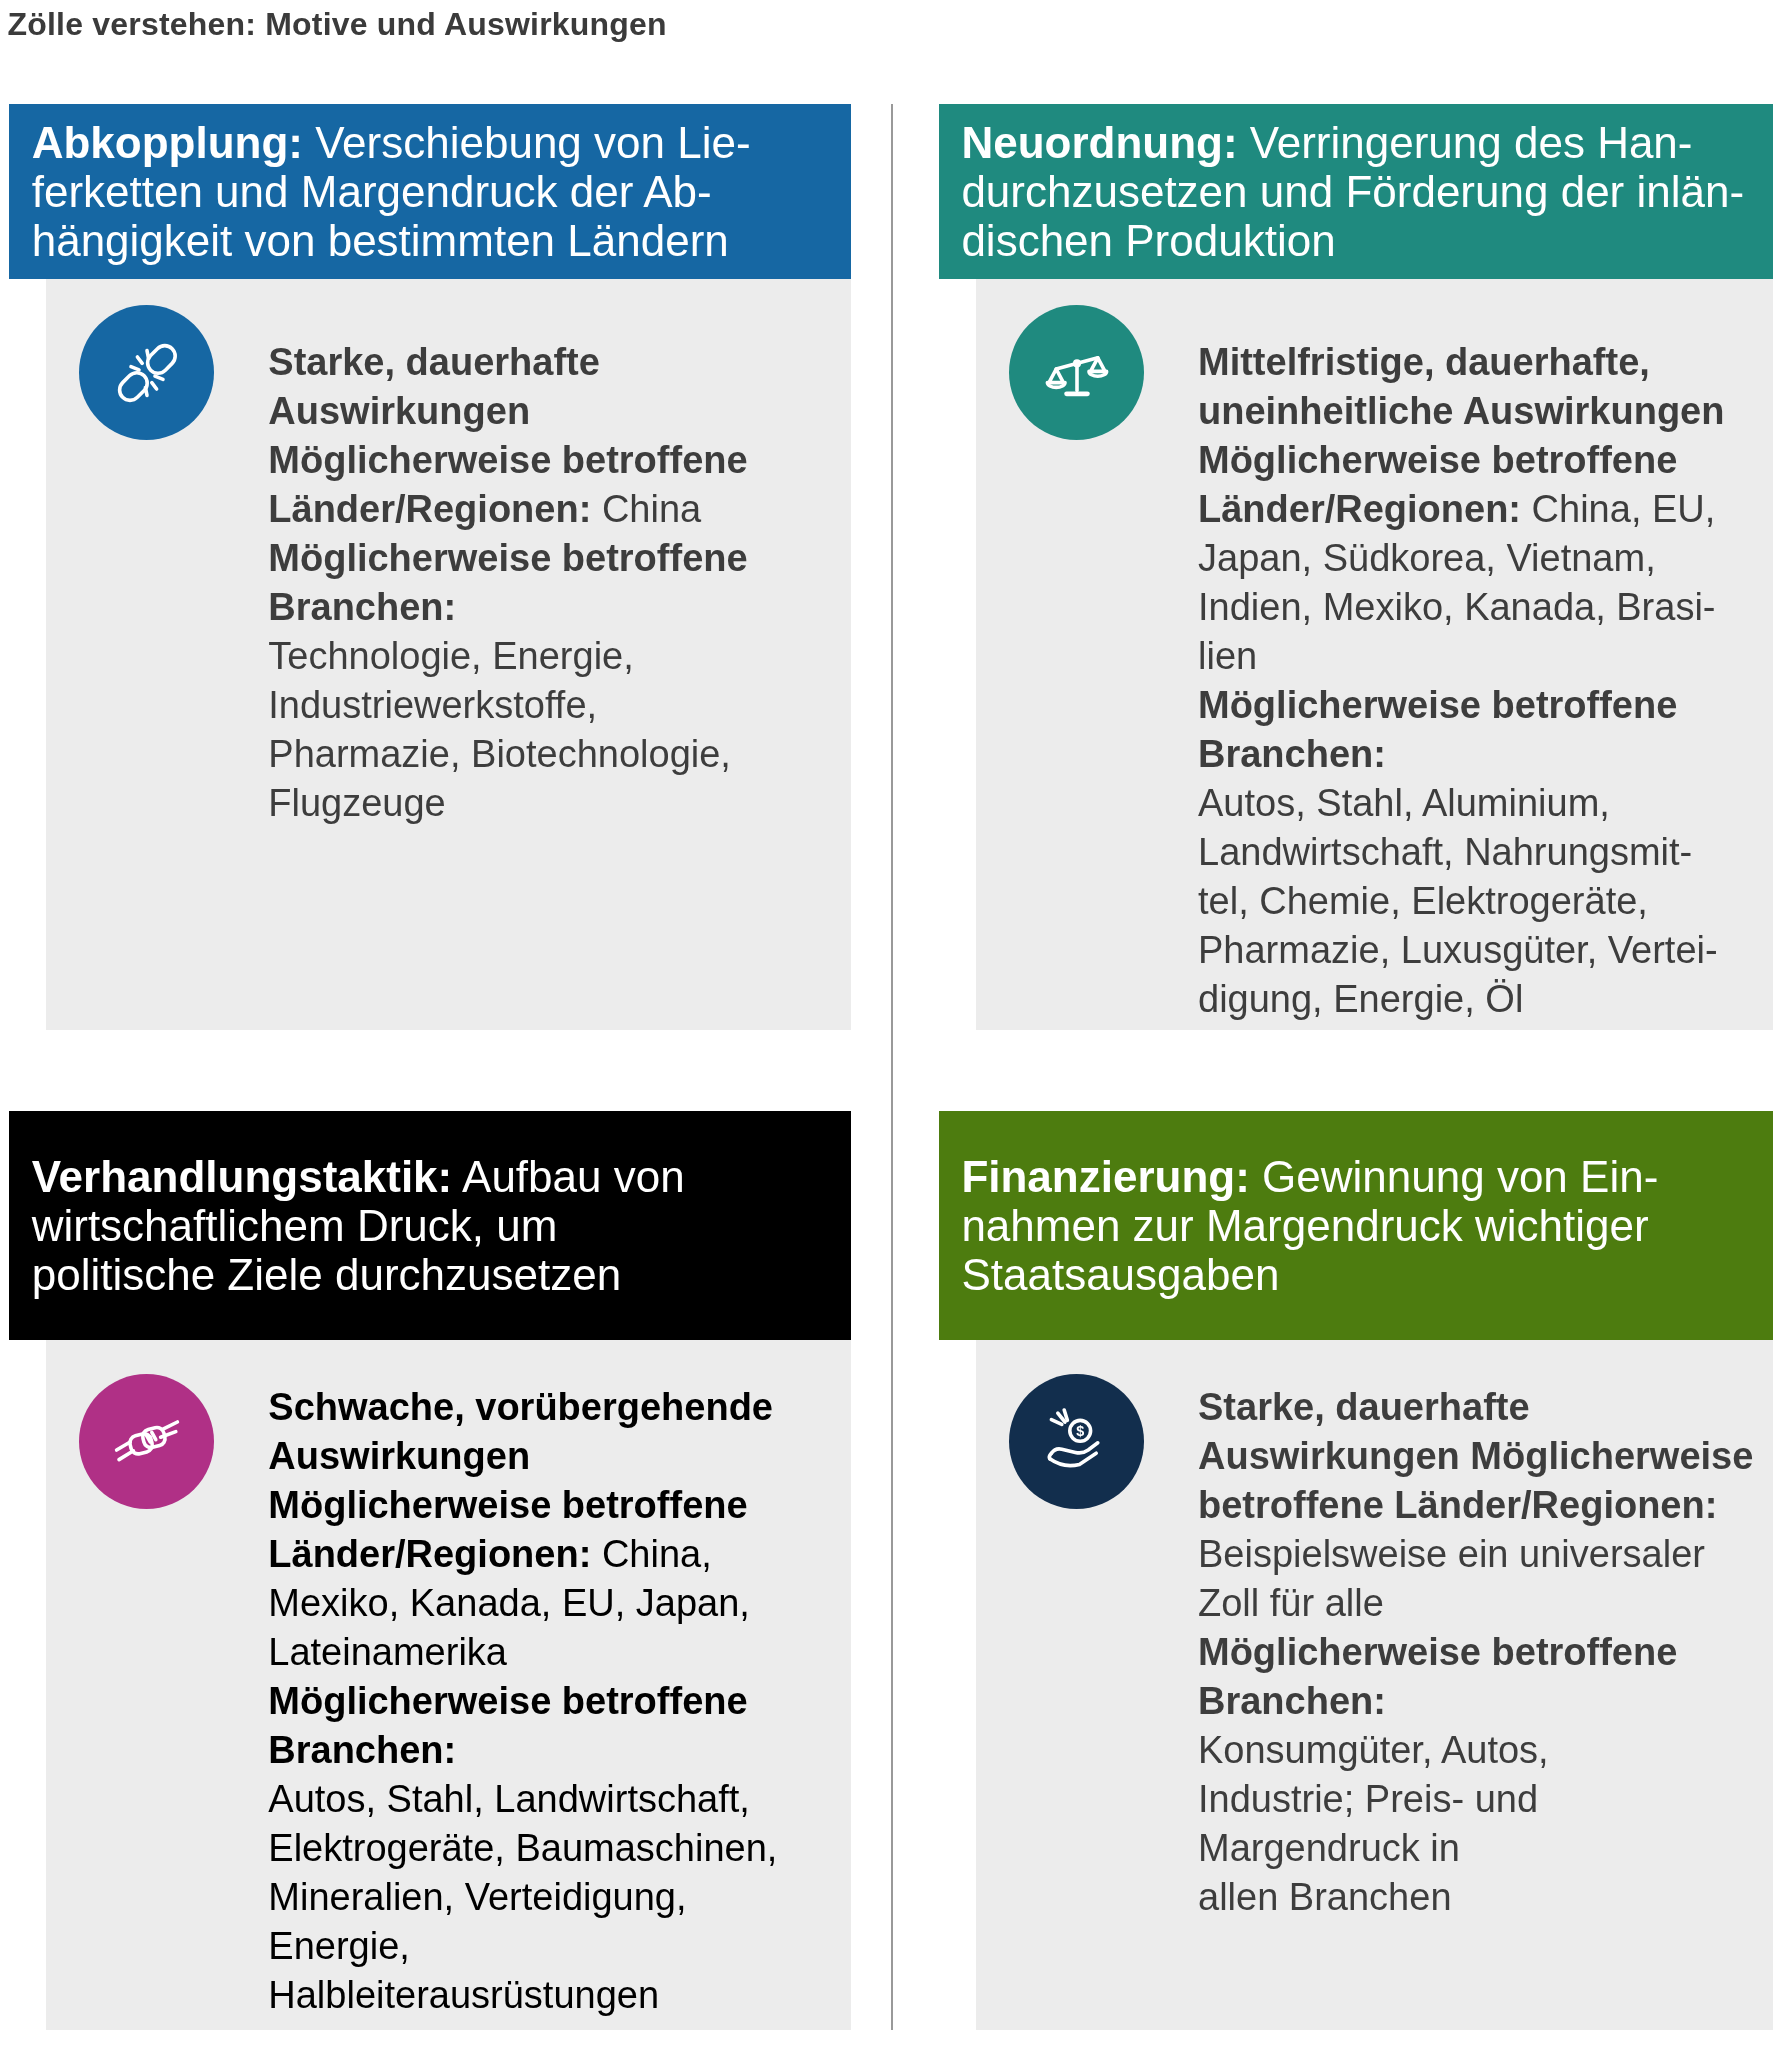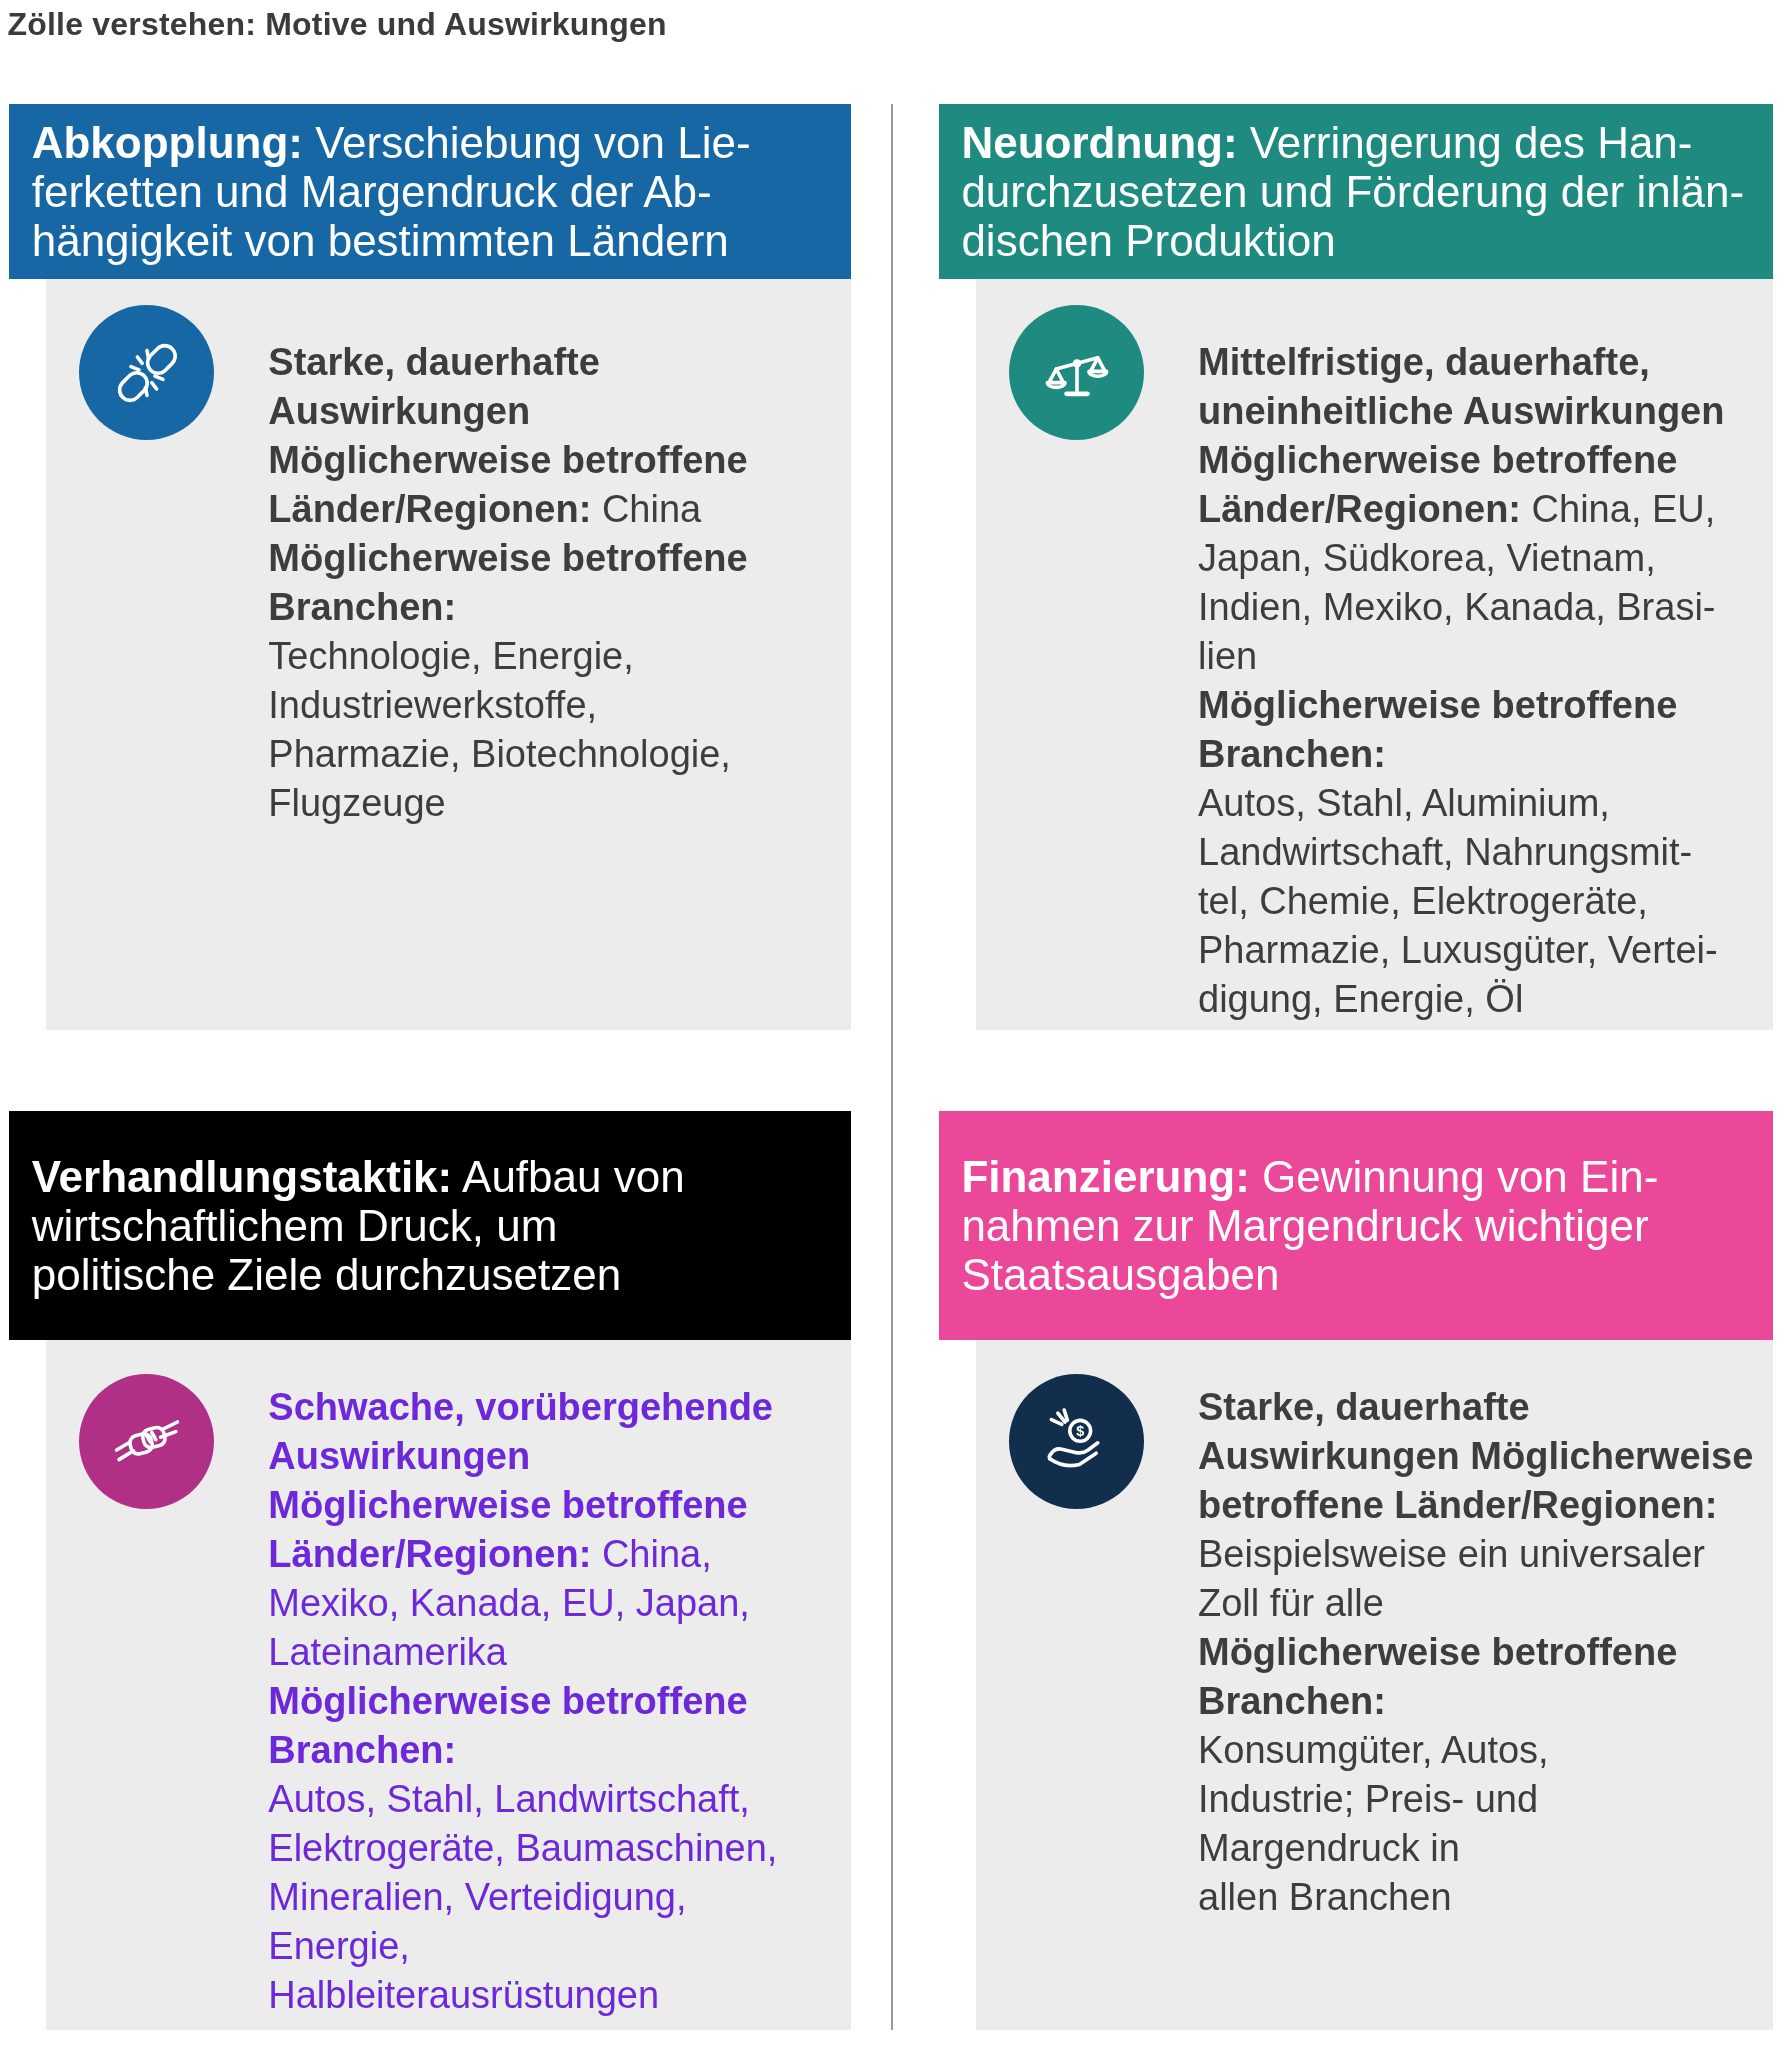--- a/index.html
+++ b/index.html
@@ -88,39 +88,39 @@
           <path d="M76 31 L67 48 L85 48 Z"></path>
           <path d="M65 48 a11 6 0 0 0 22 0"></path>
         </svg>
       </span>
       <div class="card-text"><span class="b">Mittelfristige, dauerhafte,</span><br><span class="b">uneinheitliche Auswirkungen</span><br><span class="b">Möglicherweise betroffene</span><br><span class="b">Länder/Regionen:</span><span> China, EU,</span><br><span>Japan, Südkorea, Vietnam,</span><br><span>Indien, Mexiko, Kanada, Brasi-</span><br><span>lien</span><br><span class="b">Möglicherweise betroffene</span><br><span class="b">Branchen:</span><br><span>Autos, Stahl, Aluminium,</span><br><span>Landwirtschaft, Nahrungsmit-</span><br><span>tel, Chemie, Elektrogeräte,</span><br><span>Pharmazie, Luxusgüter, Vertei-</span><br><span>digung, Energie, Öl</span></div>
     </div>
   </section>
 
   <section class="card row2" id="card-verhandlungstaktik">
     <header class="card-header" style="background-color: #000000;"><span class="b">Verhandlungstaktik:</span><span> Aufbau von</span><br><span>wirtschaftlichem Druck, um</span><br><span>politische Ziele durchzusetzen</span></header>
-    <div class="card-body" style="background-color: rgb(236, 236, 236); color: #6d28d9;">
+    <div class="card-body" style="background-color: rgb(236, 236, 236); color: #000000;">
       <span class="icon-circle" style="background-color: rgb(176, 48, 134);">
         <svg viewBox="0 0 100 100" class="stroke-ico" aria-hidden="true">
           <rect x="29" y="41" width="27" height="23" rx="9" transform="rotate(-14 42 52)"></rect>
           <rect x="45" y="33" width="27" height="23" rx="9" transform="rotate(-14 58 44)"></rect>
           <path d="M12 60 L29 50"></path>
             <path d="M15 72 L33 61"></path>
           <path d="M88 25 L70 34"></path>
             <path d="M86 37 L67 44"></path>
           <path d="M49 41 l5 9"></path>
             <path d="M56 38 l5 9"></path>
         </svg>
       </span>
       <div class="card-text"><span class="b">Schwache, vorübergehende</span><br><span class="b">Auswirkungen</span><br><span class="b">Möglicherweise betroffene</span><br><span class="b">Länder/Regionen:</span><span> China,</span><br><span>Mexiko, Kanada, EU, Japan,</span><br><span>Lateinamerika</span><br><span class="b">Möglicherweise betroffene</span><br><span class="b">Branchen:</span><br><span>Autos, Stahl, Landwirtschaft,</span><br><span>Elektrogeräte, Baumaschinen,</span><br><span>Mineralien, Verteidigung,</span><br><span>Energie,</span><br><span>Halbleiterausrüstungen</span></div>
     </div>
   </section>
 
   <section class="card row2" id="card-finanzierung">
-    <header class="card-header" style="background-color: #ec4899;"><span class="b">Finanzierung:</span><span> Gewinnung von Ein-</span><br><span>nahmen zur Margendruck wichtiger</span><br><span>Staatsausgaben</span></header>
+    <header class="card-header" style="background-color: #4d7c0f;"><span class="b">Finanzierung:</span><span> Gewinnung von Ein-</span><br><span>nahmen zur Margendruck wichtiger</span><br><span>Staatsausgaben</span></header>
     <div class="card-body" style="background-color: rgb(236, 236, 236); color: rgb(61, 61, 61);">
       <span class="icon-circle" style="background-color: rgb(18, 46, 77);">
         <svg viewBox="0 0 100 100" class="stroke-ico" aria-hidden="true" style="font-size:41px">
           <circle cx="54" cy="36" r="13"></circle>
           <text x="54" y="43" text-anchor="middle" fill="#ffffff" stroke="none" style="font-family:'Liberation Sans',sans-serif;font-size:18px;font-weight:700;">$</text>
           <path d="M26 14 l9 11"></path>
             <path d="M18 22 l13 6"></path>
             <path d="M34 10 l4 13"></path>
           <path d="M18 64 q5 -7 13 -5 l17 4 q9 2 16 -3 l12 -9"></path>
           <path d="M16 71 q17 12 37 7 l21 -14"></path>

